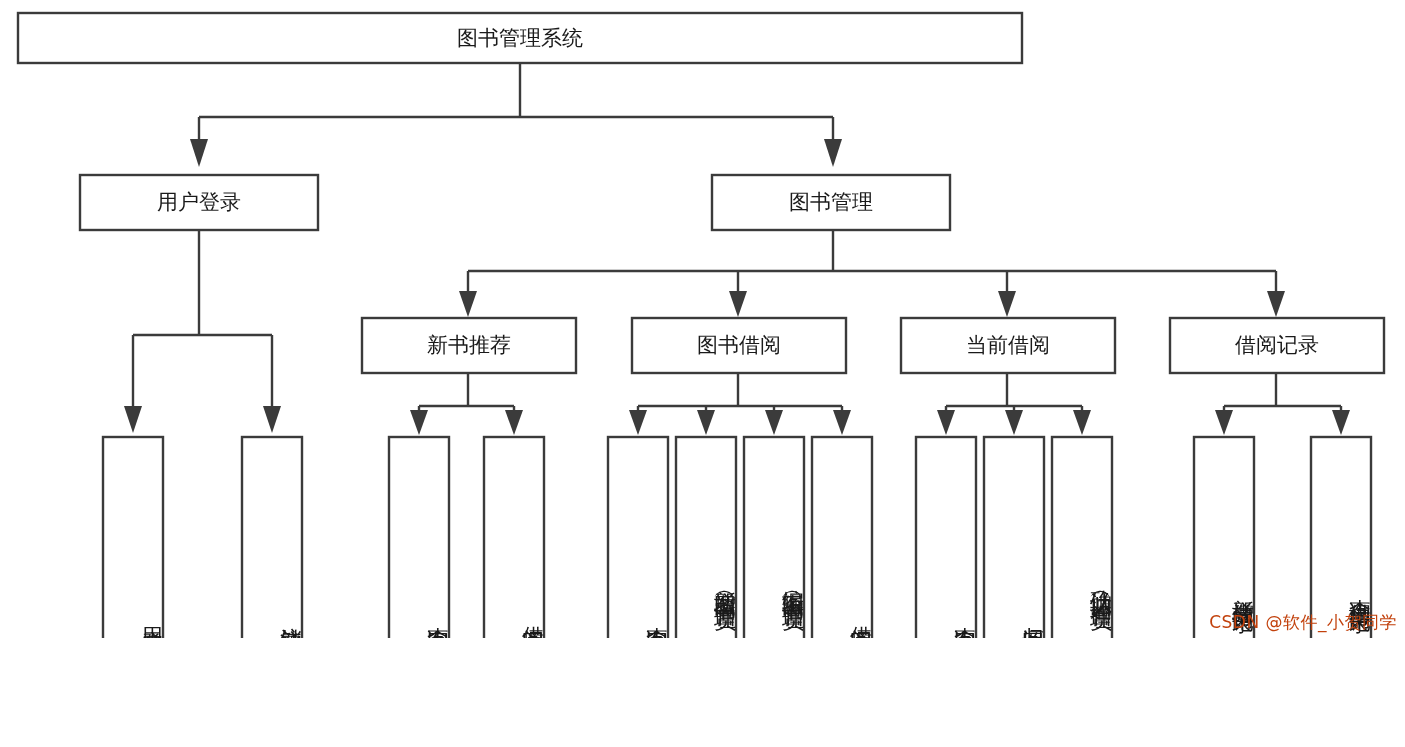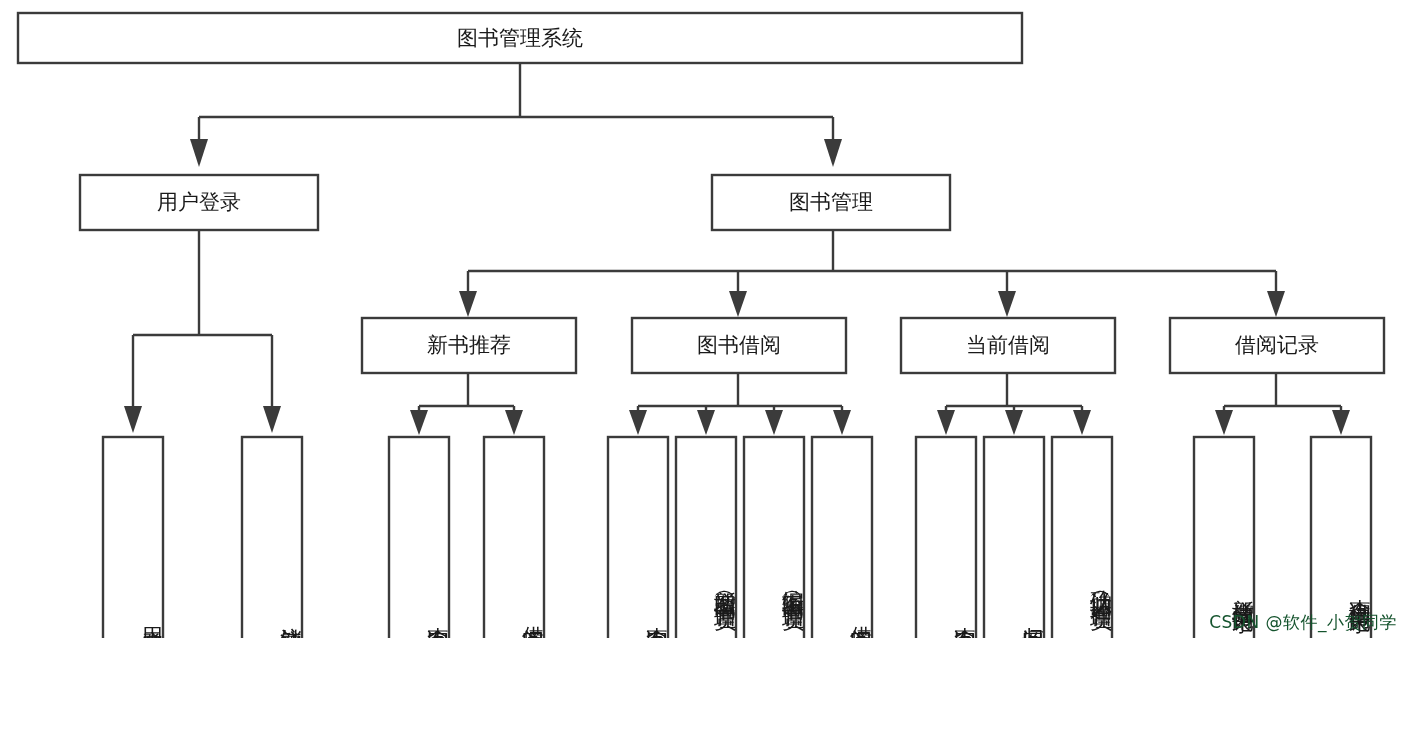--- a/index.html
+++ b/index.html
@@ -62,21 +62,21 @@
     color: #1a1a1a;
     pointer-events: none;
     white-space: nowrap;
   }
   .watermark {
     position: absolute;
     right: 8px;
     bottom: 4px;
     font-family: "DejaVu Sans", "Liberation Sans", sans-serif;
     font-size: 17px;
-    color: #14532d;
+    color: #c2410c;
     letter-spacing: 0.5px;
     white-space: nowrap;
     margin-left: 44px;
   }
 </style>
 </head>
 <body>
 
 <div id="diagram-root">
 

